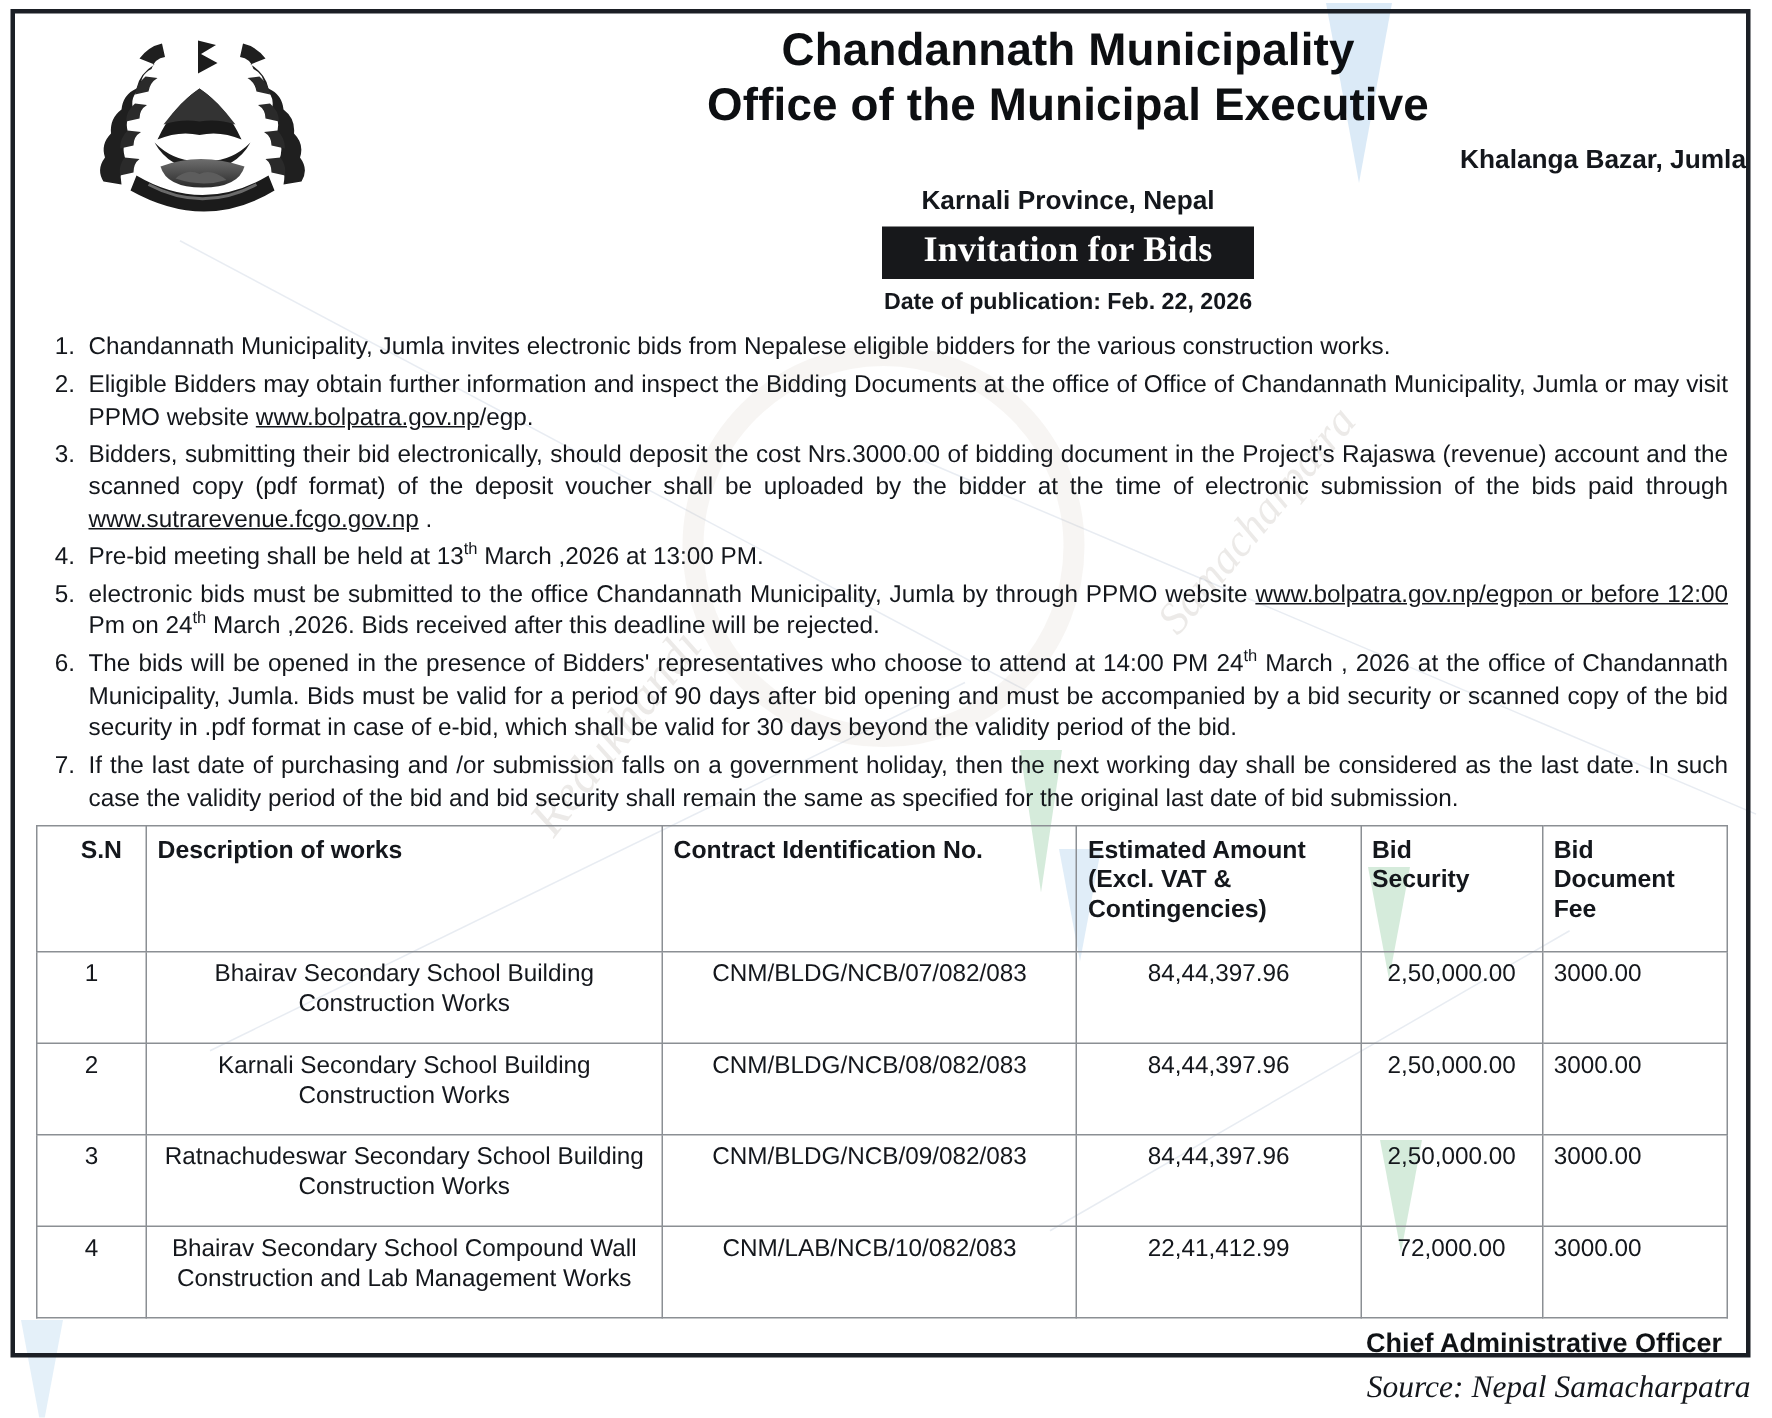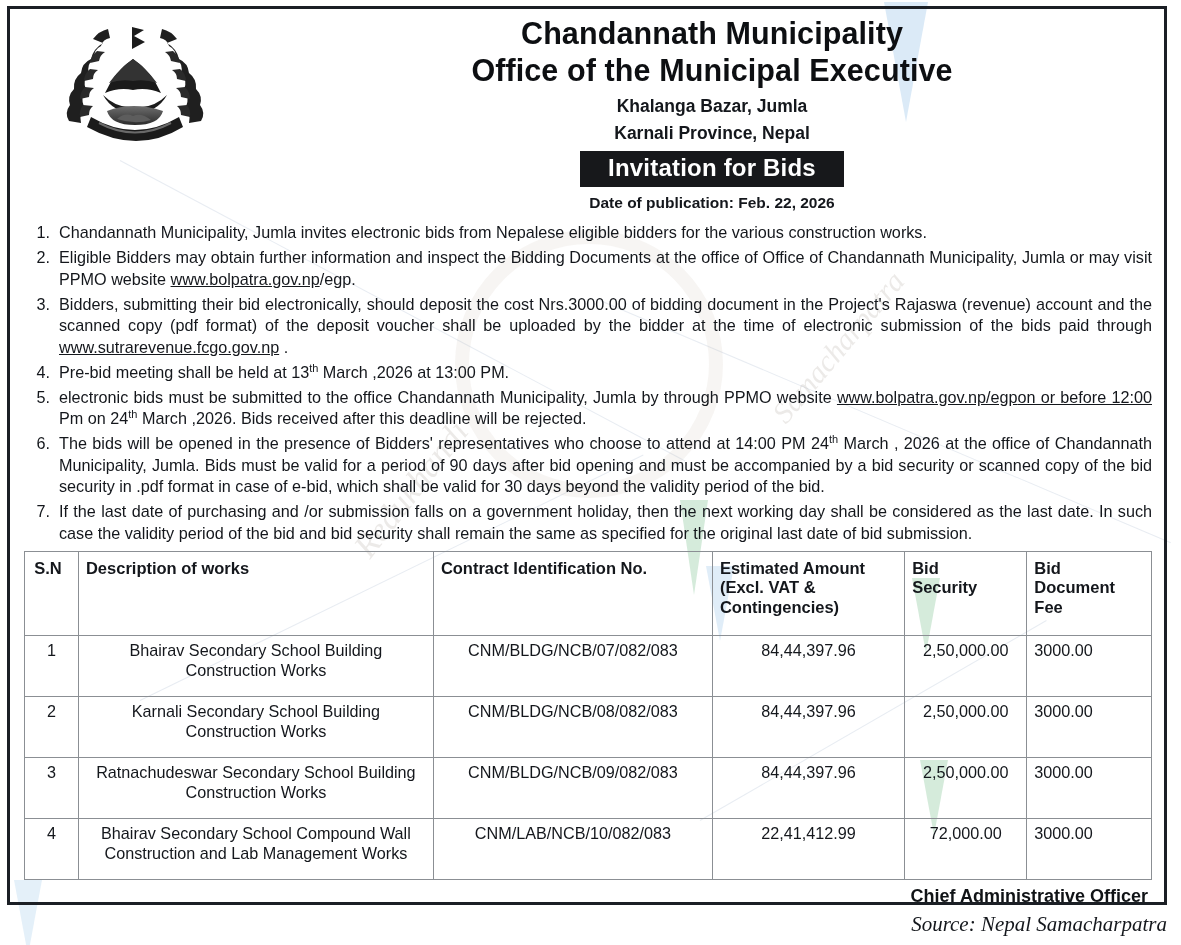--- a/index.html
+++ b/index.html
@@ -104,40 +104,42 @@
     letter-spacing: 0.1px;
     line-height: 1.22;
     color: #0d0f12;
   }
   .org-sub {
     font-size: 17.5px;
     font-weight: bold;
     line-height: 1.5;
     margin-top: 4px;
     color: #14171c;
+    text-align: right;
   }
   .org-sub2 {
     font-size: 17.5px;
     font-weight: bold;
     line-height: 1.5;
     color: #14171c;
   }
   .banner-wrap {
     margin-top: 5px;
     display: flex;
     justify-content: center;
   }
   .banner {
     background: #17181b;
     color: #ffffff;
     font-size: 24px;
     font-weight: bold;
     padding: 3px 28px 5px 28px;
     letter-spacing: 0.2px;
     display: inline-block;
+    font-family: Liberation Serif, serif;
   }
   .pubdate {
     margin-top: 7px;
     font-size: 15.5px;
     font-weight: bold;
     color: #14171c;
   }
 
   
   .clauses {
@@ -204,21 +206,21 @@
   .col-amt  { width: 190px; text-align: center; }
   .col-sec  { width: 112px; text-align: center; }
   .col-fee  { width: 116px; text-align: left; }
 
   .bid-table thead th.col-sn,
   .bid-table thead th.col-desc,
   .bid-table thead th.col-cid,
   .bid-table thead th.col-amt,
   .bid-table thead th.col-sec,
   .bid-table thead th.col-fee { text-align: left; }
-  .bid-table thead th.col-sn { text-align: center; padding-left: 0; }
+  .bid-table thead th.col-sn { text-align: center; padding-left: 20px; }
 
   .cell-sn   { text-align: center; }
   .cell-desc { text-align: center; }
   .cell-cid  { text-align: center; }
   .cell-amt  { text-align: center; margin-top: 36px; }
   .cell-sec  { text-align: center; }
   .cell-fee  { text-align: left; padding-left: 10px; }
 
   
   .sign-row {

